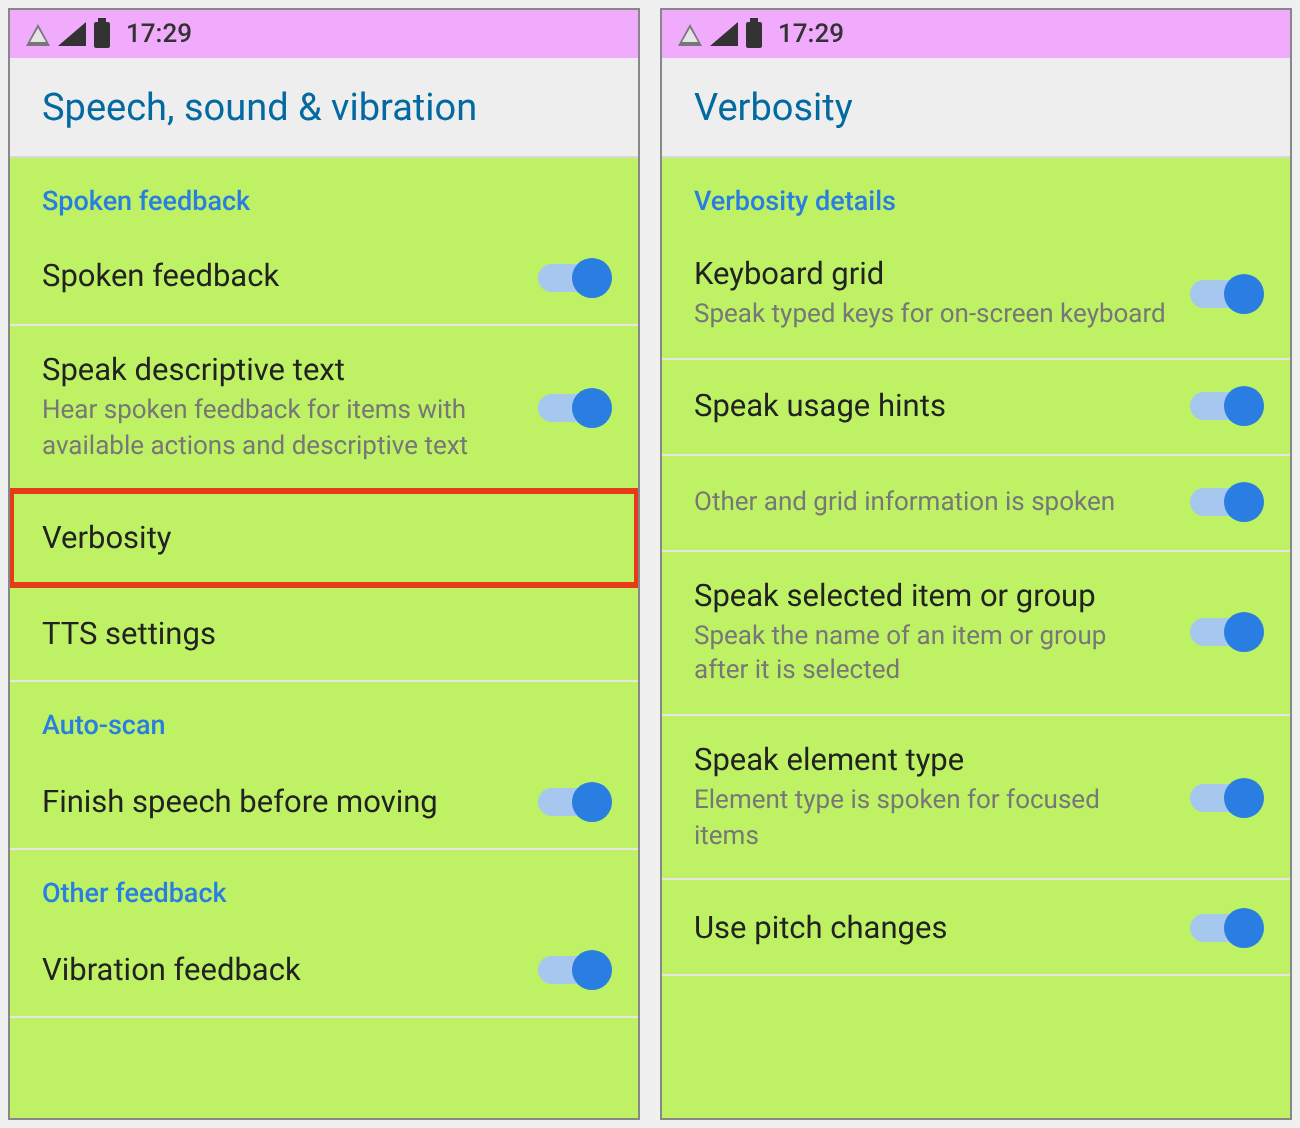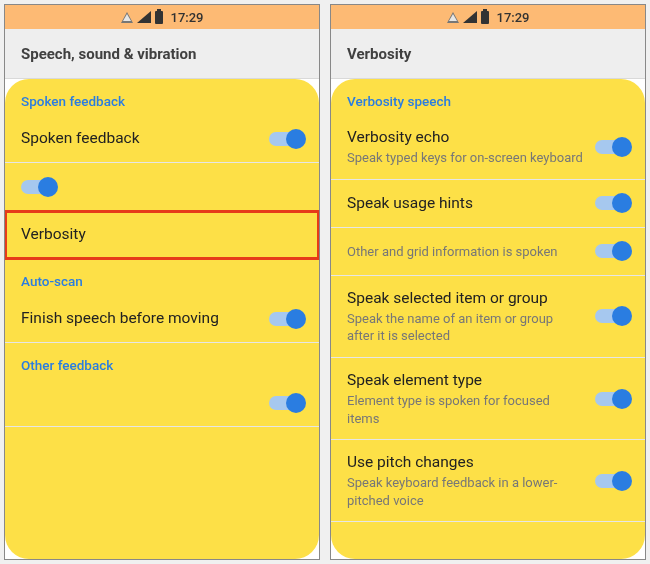--- a/index.html
+++ b/index.html
@@ -17,48 +17,47 @@
     flex: 1;
     background: #fff;
     border: 1px solid #888;
     display: flex;
     flex-direction: column;
     height: 556px;
     overflow: hidden;
   }
   .statusbar {
     height: 24px;
-    background: #fdba74;
+    background: #f0abfc;
     display: flex;
     align-items: center;
-    justify-content: center;
+    justify-content: flex-start;
     padding: 0 8px;
     gap: 4px;
     font-size: 13px;
     color: #323232;
   }
   .statusbar .time { font-weight: 500; margin-left: 4px; }
   .appbar {
     height: 50px;
     background: #eeeeee;
     display: flex;
     align-items: center;
     padding: 0 16px;
     border-bottom: 1px solid #d9d9d9;
   }
   .appbar-title {
-    color: #404040;
-    font-size: 15px;
-    font-weight: 700;
+    color: #0369a1;
+    font-size: 19px;
+    font-weight: 400;
   }
   .content {
     flex: 1;
     overflow: hidden;
-    background: #fde047;
-    border-radius: 24px;
+    background: #bef264;
   }
   .section-header {
     color: #2a7de1;
     font-size: 13.5px;
     font-weight: 500;
     padding: 14px 16px 6px 16px;
   }
   .item {
     display: flex;
     align-items: center;
@@ -154,65 +153,75 @@
     <div class="section-header">Spoken feedback</div>
 
     <div class="item">
       <div class="item-text">
         <div class="item-title">Spoken feedback</div>
       </div>
       <div class="switch"></div>
     </div>
 
     <div class="item">
+      <div class="item-text">
+        <div class="item-title">Speak descriptive text</div>
+        <div class="item-sub">Hear spoken feedback for items with available actions and descriptive text</div>
+      </div>
       <div class="switch"></div>
     </div>
 
     <div class="item highlight">
       <div class="item-text">
         <div class="item-title">Verbosity</div>
       </div>
     </div>
 
+    <div class="item">
+      <div class="item-text">
+        <div class="item-title">TTS settings</div>
+      </div>
+    </div>
 
     <div class="section-header">Auto-scan</div>
 
     <div class="item">
       <div class="item-text">
         <div class="item-title">Finish speech before moving</div>
       </div>
       <div class="switch"></div>
     </div>
 
     <div class="section-header">Other feedback</div>
 
     <div class="item">
       <div class="item-text">
+        <div class="item-title">Vibration feedback</div>
       </div>
       <div class="switch"></div>
     </div>
   </div>
 </div>
 
 <div class="phone">
   <div class="statusbar">
     <span class="tri-empty"></span>
     <span class="sig"></span>
     <span class="batt"></span>
     <span class="time">17:29</span>
   </div>
   <div class="appbar">
     <div class="appbar-title">Verbosity</div>
   </div>
   <div class="content">
-    <div class="section-header">Verbosity speech</div>
-
-    <div class="item">
-      <div class="item-text">
-        <div class="item-title">Verbosity echo</div>
+    <div class="section-header">Verbosity details</div>
+
+    <div class="item">
+      <div class="item-text">
+        <div class="item-title">Keyboard grid</div>
         <div class="item-sub">Speak typed keys for on-screen keyboard</div>
       </div>
       <div class="switch"></div>
     </div>
 
     <div class="item">
       <div class="item-text">
         <div class="item-title">Speak usage hints</div>
       </div>
       <div class="switch"></div>
@@ -237,19 +246,18 @@
       <div class="item-text">
         <div class="item-title">Speak element type</div>
         <div class="item-sub">Element type is spoken for focused items</div>
       </div>
       <div class="switch"></div>
     </div>
 
     <div class="item">
       <div class="item-text">
         <div class="item-title">Use pitch changes</div>
-        <div class="item-sub">Speak keyboard feedback in a lower-pitched voice</div>
       </div>
       <div class="switch"></div>
     </div>
 
   </div>
 </div>
 
 </body></html>

